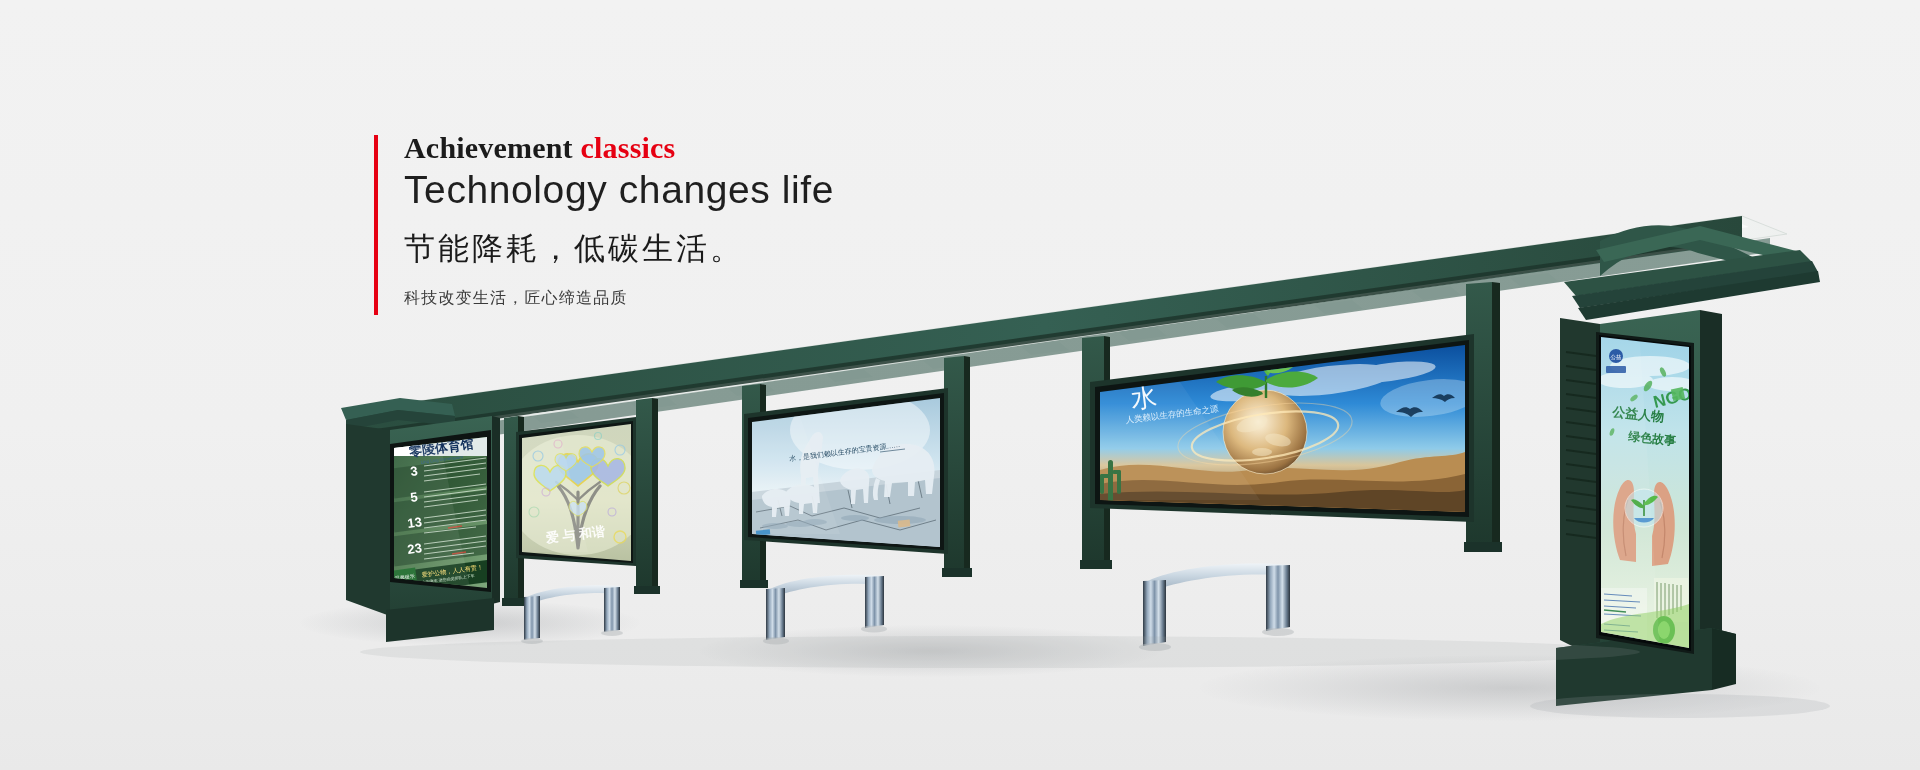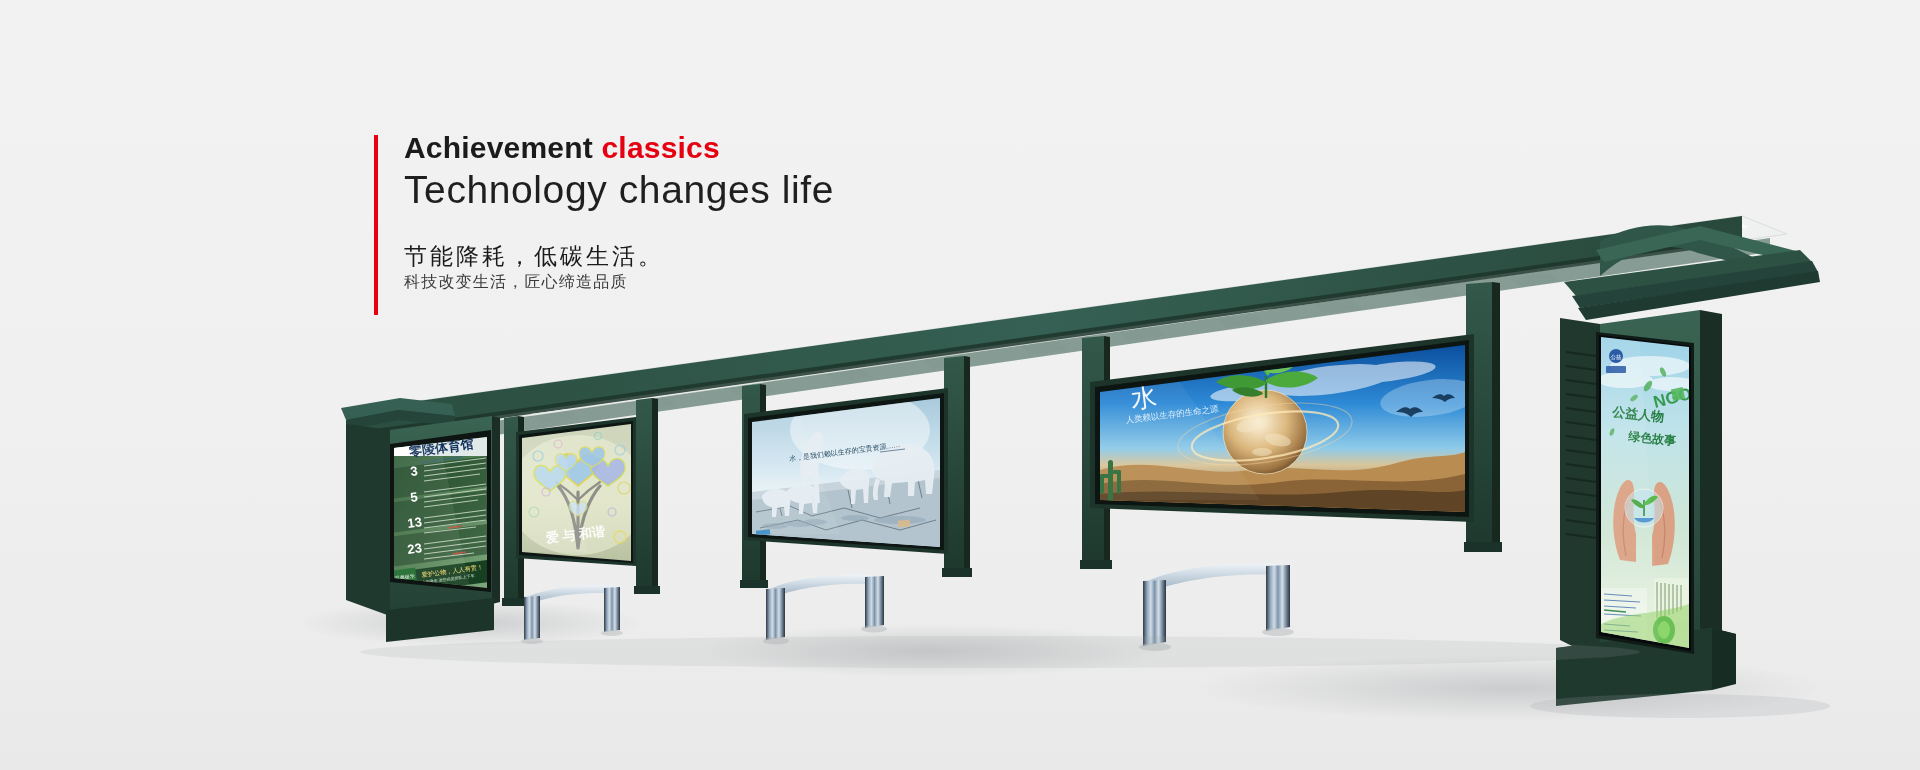--- a/index.html
+++ b/index.html
@@ -38,39 +38,41 @@
     height: 180px;
     background: #e60012;
   }
   .hl-line1 {
     font-size: 30px;
     font-weight: bold;
     letter-spacing: .2px;
     color: #1b1b1b;
     line-height: 1.18;
     white-space: nowrap;
+    font-family: Liberation Serif, serif;
   }
   .hl-line1 .accent { color: #e60012; }
   .hl-line2 {
     font-size: 39px;
     font-weight: 400;
     color: #1f1f1f;
     line-height: 1.28;
     letter-spacing: .6px;
     white-space: nowrap;
   }
   .hl-line3 {
-    margin-top: 27px;
-    font-size: 23px;
+    margin-top: 14px;
+    font-size: 31px;
     color: #1b1b1b;
     letter-spacing: 3px;
     line-height: 1.3;
     white-space: nowrap;
   }
   .hl-line4 {
+    margin-top: 18px;
     font-size: 16px;
     color: #3a3a3a;
     letter-spacing: 1.2px;
     white-space: nowrap;
     font-family: Liberation Serif, serif;
   }
 
   
   .shelter {
     position: absolute;

